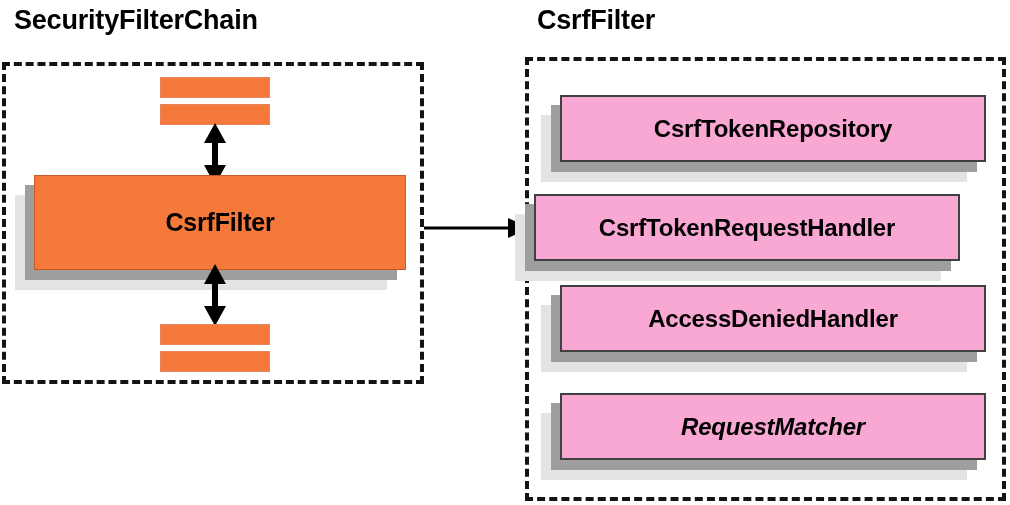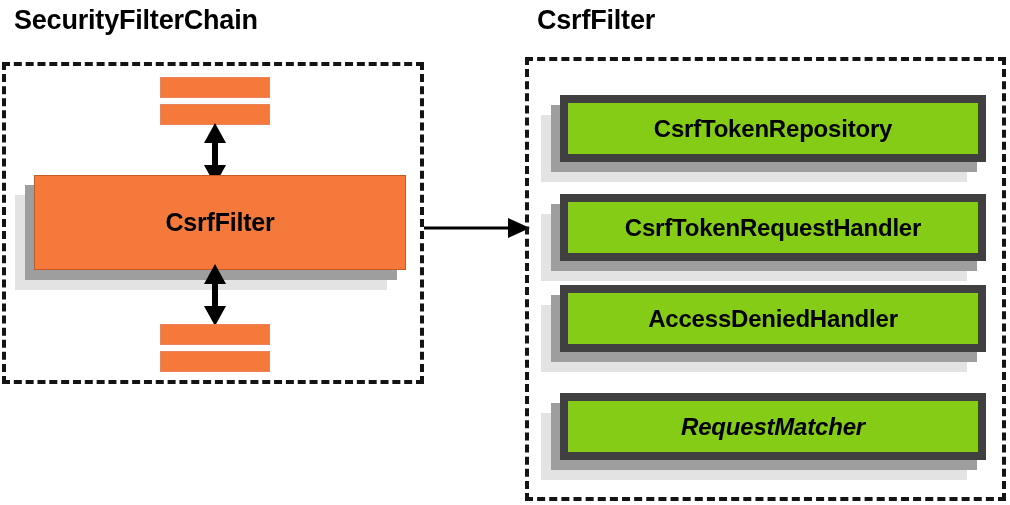--- a/index.html
+++ b/index.html
@@ -52,22 +52,22 @@
   .stack .layer.mid   { background: #9e9e9e; }
   .stack .layer.front { }
 
   
   .node-orange .layer.front {
     background: #f4793b;
     border: 1px solid #c75a24;
   }
   
   .node-blue .layer.front {
-    background: #84cc16;
-    border: 8px solid #404040;
+    background: #f9a8d4;
+    border: 2px solid #404040;
   }
 
   .node-label {
     position: absolute;
     inset: 0;
     display: flex;
     align-items: center;
     justify-content: center;
     font-size: 24px;
     font-weight: bold;
@@ -133,21 +133,21 @@
   <div id="group-right" class="group-box"></div>
 
   <div class="stack node-blue" style="left:541px; top:95px; width:446px; height:87px;">
     <div class="layer back" style="left:0px;  top:20px; width:426px; height:67px;"></div>
     <div class="layer mid" style="left:10px; top:10px; width:426px; height:67px;"></div>
     <div class="layer front" style="left:19px; top:0px;  width:426px; height:67px;">
       <div class="node-label">CsrfTokenRepository</div>
     </div>
   </div>
 
-  <div class="stack node-blue" style="left:541px; top:194px; width:446px; height:104px;">
+  <div class="stack node-blue" style="left:515px; top:194px; width:446px; height:104px;">
     <div class="layer back" style="left:0px;  top:20px; width:426px; height:67px;"></div>
     <div class="layer mid" style="left:10px; top:10px; width:426px; height:67px;"></div>
     <div class="layer front" style="left:19px; top:0px;  width:426px; height:67px;">
       <div class="node-label">CsrfTokenRequestHandler</div>
     </div>
   </div>
 
   <div class="stack node-blue" style="left:541px; top:285px; width:446px; height:81px;">
     <div class="layer back" style="left:0px;  top:20px; width:426px; height:67px;"></div>
     <div class="layer mid" style="left:10px; top:10px; width:426px; height:67px;"></div>

